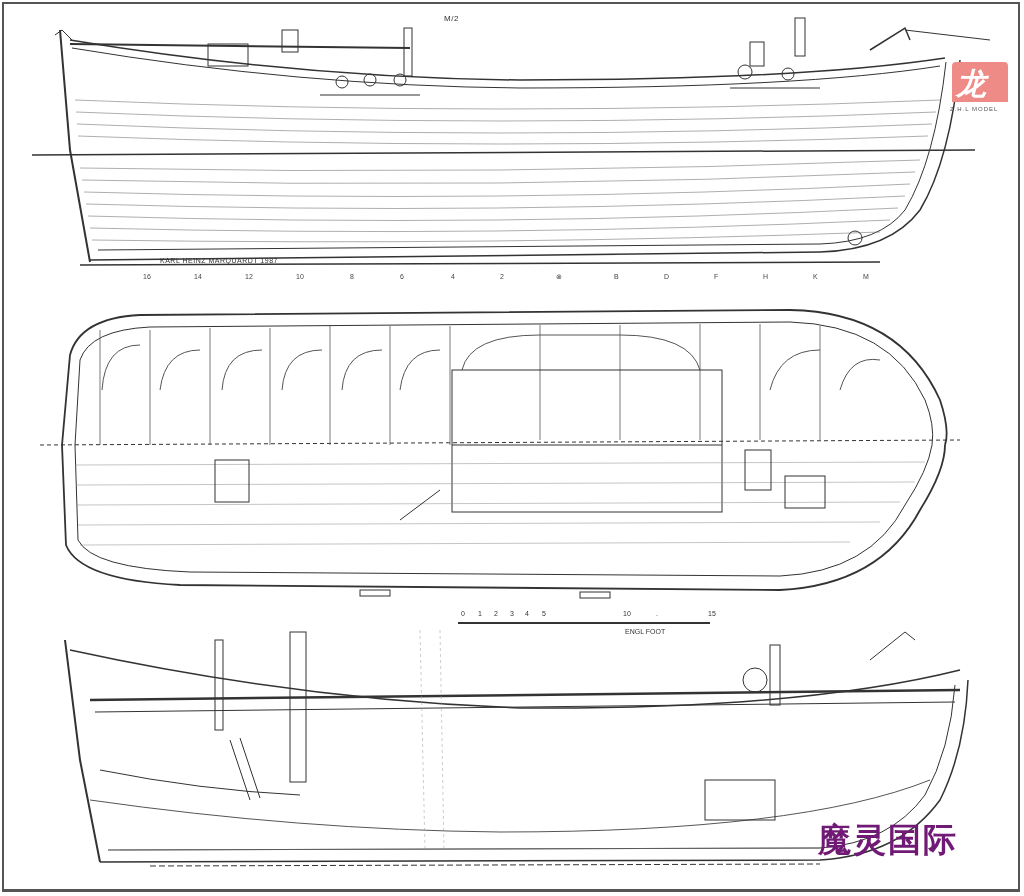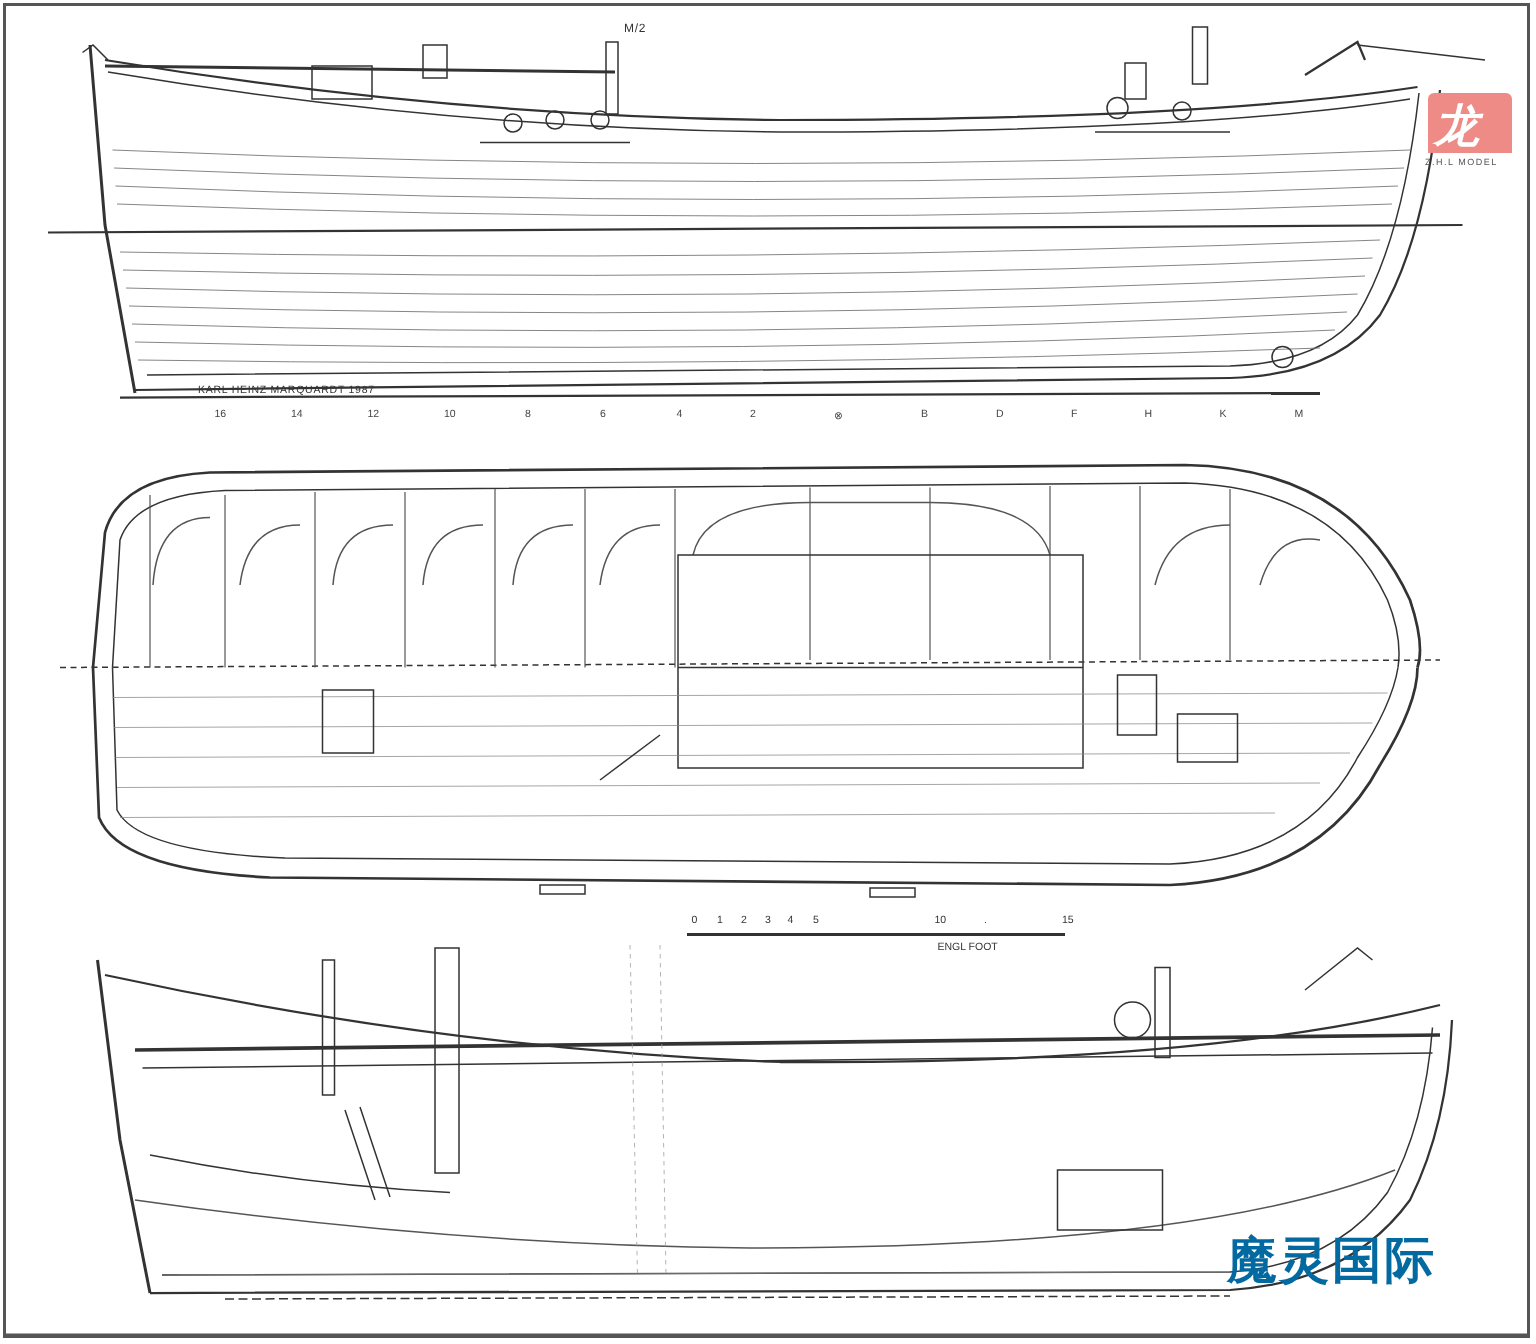--- a/index.html
+++ b/index.html
@@ -1,25 +1,25 @@
 <!DOCTYPE html>
 <html><head>
 <meta charset="utf-8">
 <style>
   html,body{margin:0;padding:0;background:#ffffff;}
   body{width:1024px;height:896px;position:relative;overflow:hidden;font-family:"Liberation Sans",sans-serif;}
   .frame{position:absolute;left:2px;top:2px;width:1018px;height:890px;border:2px solid #555;border-bottom-width:3px;box-sizing:border-box;background:#fff;}
   svg{position:absolute;left:0;top:0;}
-  .label{position:absolute;font-size:7px;color:#333;letter-spacing:0.5px;white-space:nowrap;}
+  .label{position:absolute;font-size:7px;color:#333;letter-spacing:0.5px;white-space:nowrap;margin-left:28px;}
   .tick{position:absolute;font-size:7px;color:#444;}
   .logo-top{position:absolute;left:944px;top:62px;width:70px;height:58px;}
   .logo-top .mark{position:absolute;left:8px;top:0;width:56px;height:40px;background:#ee8b87;border-radius:4px 4px 0 0;}
   .logo-top .glyph{position:absolute;left:12px;top:2px;font-family:"DejaVu Serif",serif;font-size:30px;color:#fff;font-style:italic;font-weight:bold;}
   .logo-top .txt{position:absolute;left:6px;top:44px;font-size:6px;color:#555;letter-spacing:1px;}
-  .logo-bottom{position:absolute;left:818px;top:818px;font-family:"DejaVu Sans",sans-serif;font-weight:bold;font-size:33px;color:#0369a1;letter-spacing:2px;}
+  .logo-bottom{position:absolute;left:818px;top:818px;font-family:"DejaVu Sans",sans-serif;font-weight:bold;font-size:33px;color:#701a75;letter-spacing:2px;}
   .scale-label{position:absolute;font-size:7px;color:#333;}
 </style>
 </head>
 <body>
 
 <div class="frame"></div>
 
 <svg width="1024" height="896" viewBox="0 0 1024 896" fill="none" stroke="#333" stroke-width="1">
 
   <g>

